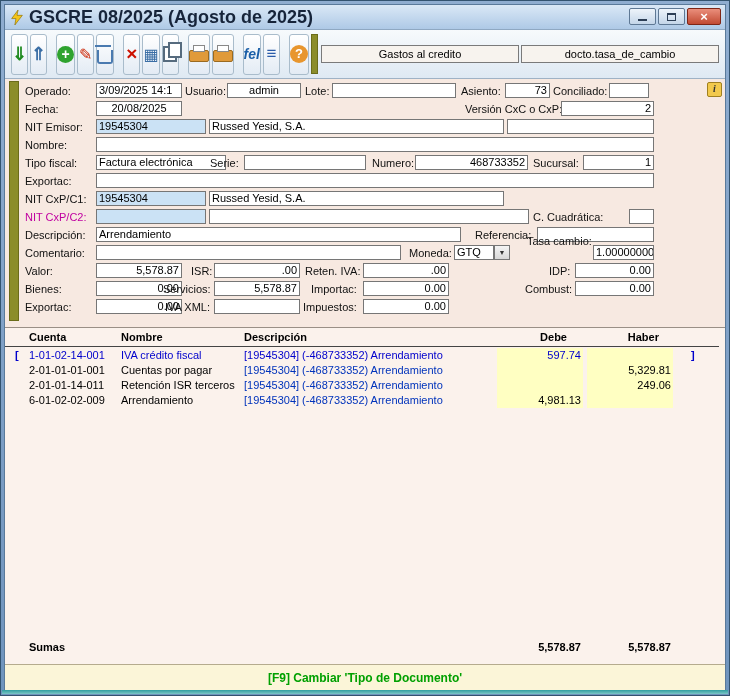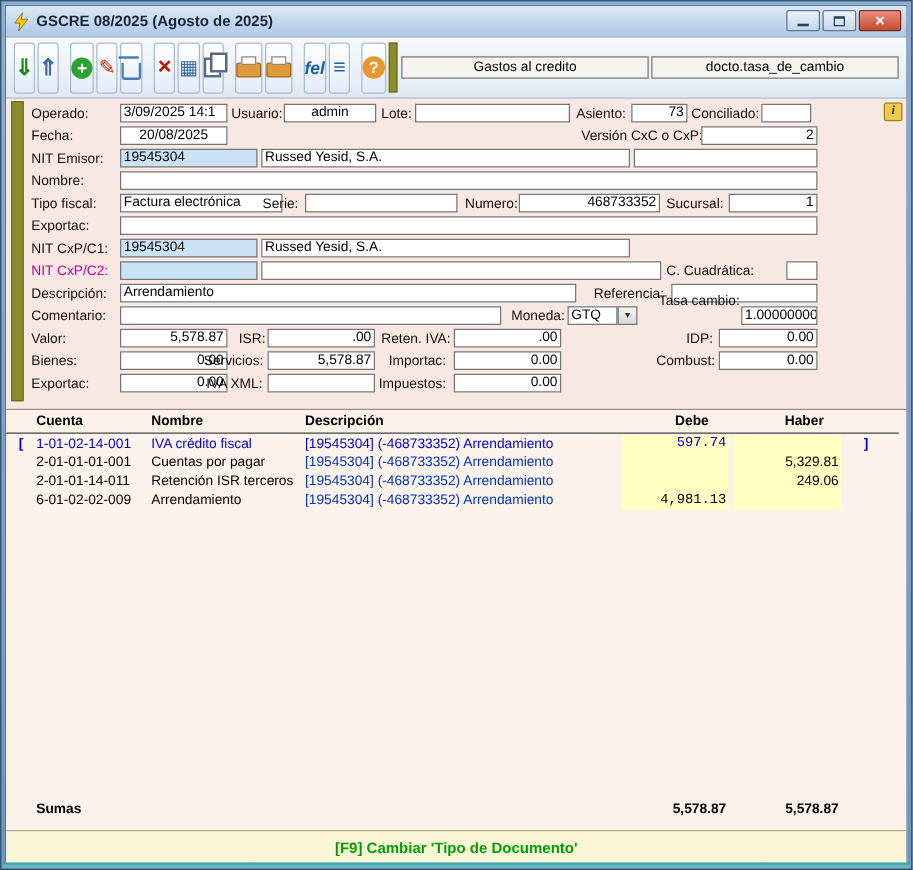--- a/index.html
+++ b/index.html
@@ -4,21 +4,21 @@
 <style>
   html,body{margin:0;padding:0;}
   body{width:730px;height:696px;position:relative;font-family:"Liberation Sans",sans-serif;background:#4a6a8e;overflow:hidden;}
   .window{position:absolute;inset:0;border:1px solid #33536f;background:linear-gradient(#8fadd0,#6f94bd);padding:3px;box-sizing:border-box;}
   .frame-bottom{position:absolute;left:1px;right:1px;bottom:1px;height:4px;background:linear-gradient(#2f9ea0,#7cc6c6);z-index:5;}
   .client{position:relative;width:100%;height:100%;display:flex;flex-direction:column;border:1px solid #5a7a9a;background:#f7e9e1;box-sizing:border-box;}
 
   
   .titlebar{height:24px;flex:0 0 24px;background:linear-gradient(#dae8f6,#aec9e6);display:flex;align-items:center;padding:0 6px;position:relative;border-bottom:1px solid #8fa8c2;}
   .app-icon{width:12px;height:15px;display:inline-block;}
-  .title-text{font-size:12px;font-weight:bold;color:#16243a;margin-left:6px;}
+  .title-text{font-size:18px;font-weight:bold;color:#16243a;margin-left:6px;}
   .win-btns{position:absolute;right:4px;top:3px;display:flex;gap:2px;}
   .win-btn{width:27px;height:17px;border:1px solid #5e7894;border-radius:2px;background:linear-gradient(#eef4fa,#c4d6e9);display:flex;align-items:center;justify-content:center;color:#2c3e55;font-size:11px;cursor:pointer;box-sizing:border-box;}
   .win-btn .min-g{display:inline-block;width:9px;border-bottom:2px solid #2c3e55;margin-top:7px;}
   .win-btn .max-g{display:inline-block;width:9px;height:8px;border:1px solid #2c3e55;border-top:2px solid #2c3e55;box-sizing:border-box;}
   .win-btn.close{width:34px;background:linear-gradient(#ea8f7c,#c14a33);border-color:#7e2616;color:#fff;font-weight:bold;font-size:13px;}
 
   
   .toolbar{height:48px;flex:0 0 48px;background:linear-gradient(#f7fafc,#dfe9f3);border-bottom:1px solid #9fb2c5;display:flex;align-items:center;padding:0 6px;}
   .tb-btn{width:36px;height:41px;margin-right:2px;display:flex;align-items:center;justify-content:center;background:linear-gradient(#ffffff,#e3ebf4);border:1px solid #a9bccb;border-radius:3px;cursor:pointer;box-sizing:border-box;}
   .tb-btn.gap{margin-left:7px;}
@@ -59,21 +59,21 @@
   .grid{position:relative;flex:1 1 auto;background:#fbf2ec;border-top:1px solid #9a8f86;font-size:11px;}
   .grid-header{position:absolute;top:2px;left:0;right:6px;height:16px;border-bottom:1px solid #444;font-weight:bold;}
   .gh{position:absolute;top:1px;white-space:nowrap;}
   .gh.ra{text-align:right;box-sizing:border-box;}
   .grid-rows{position:absolute;top:20px;left:0;right:0;}
   .grid-row{position:relative;height:15px;cursor:pointer;}
   .cell{position:absolute;top:0;height:15px;line-height:15px;white-space:nowrap;overflow:hidden;font-size:11px;}
   .c-cuenta{left:24px;width:90px;}
   .c-nombre{left:116px;width:121px;}
   .c-desc{left:239px;width:252px;color:#0033bb;}
-  .c-debe{left:492px;width:86px;background:#ffffc2;text-align:right;padding-right:2px;box-sizing:border-box;font-family:Liberation Mono, monospace;}
+  .c-debe{left:492px;width:86px;background:#ffffc2;text-align:right;padding-right:2px;box-sizing:border-box;}
   .c-haber{left:582px;width:86px;background:#ffffc2;text-align:right;padding-right:2px;box-sizing:border-box;}
   .bracket{color:#0000cc;font-weight:bold;}
   .bracket.bl{left:10px;width:10px;}
   .bracket.br{left:686px;width:10px;}
   .grid-row.selected .cell{color:#0000cc;}
   .sums-row{position:absolute;bottom:8px;left:0;right:0;height:15px;font-weight:bold;}
   .sum-label{position:absolute;left:24px;top:0;}
   .sum-debe{position:absolute;left:492px;width:86px;text-align:right;padding-right:2px;box-sizing:border-box;}
   .sum-haber{position:absolute;left:582px;width:86px;text-align:right;padding-right:2px;box-sizing:border-box;}
 

